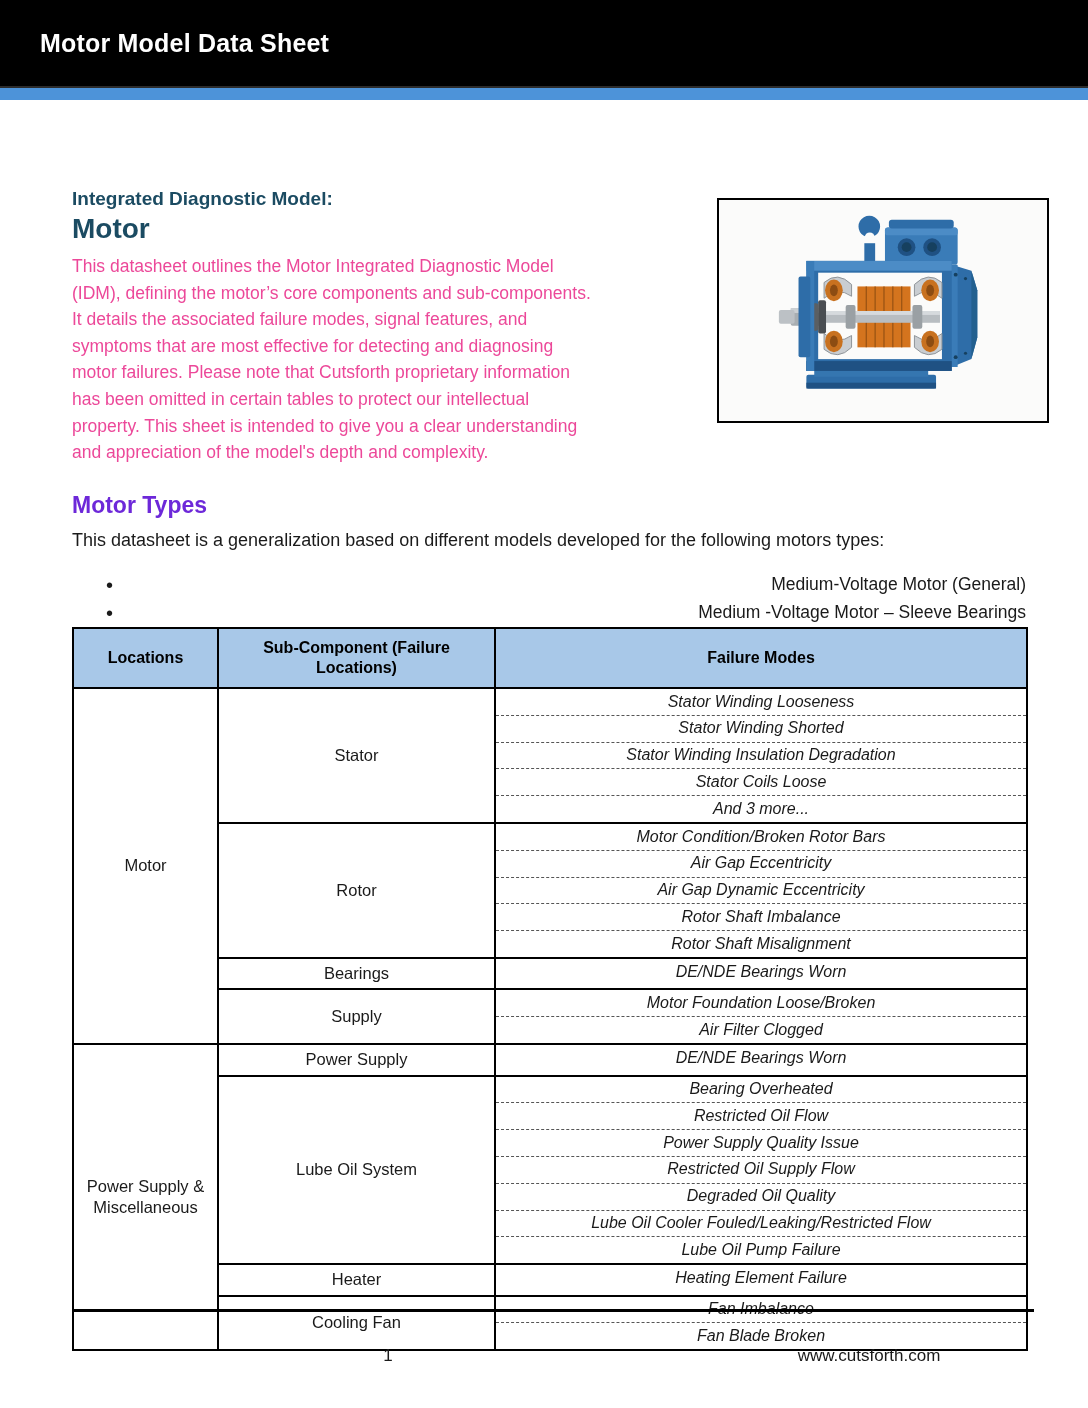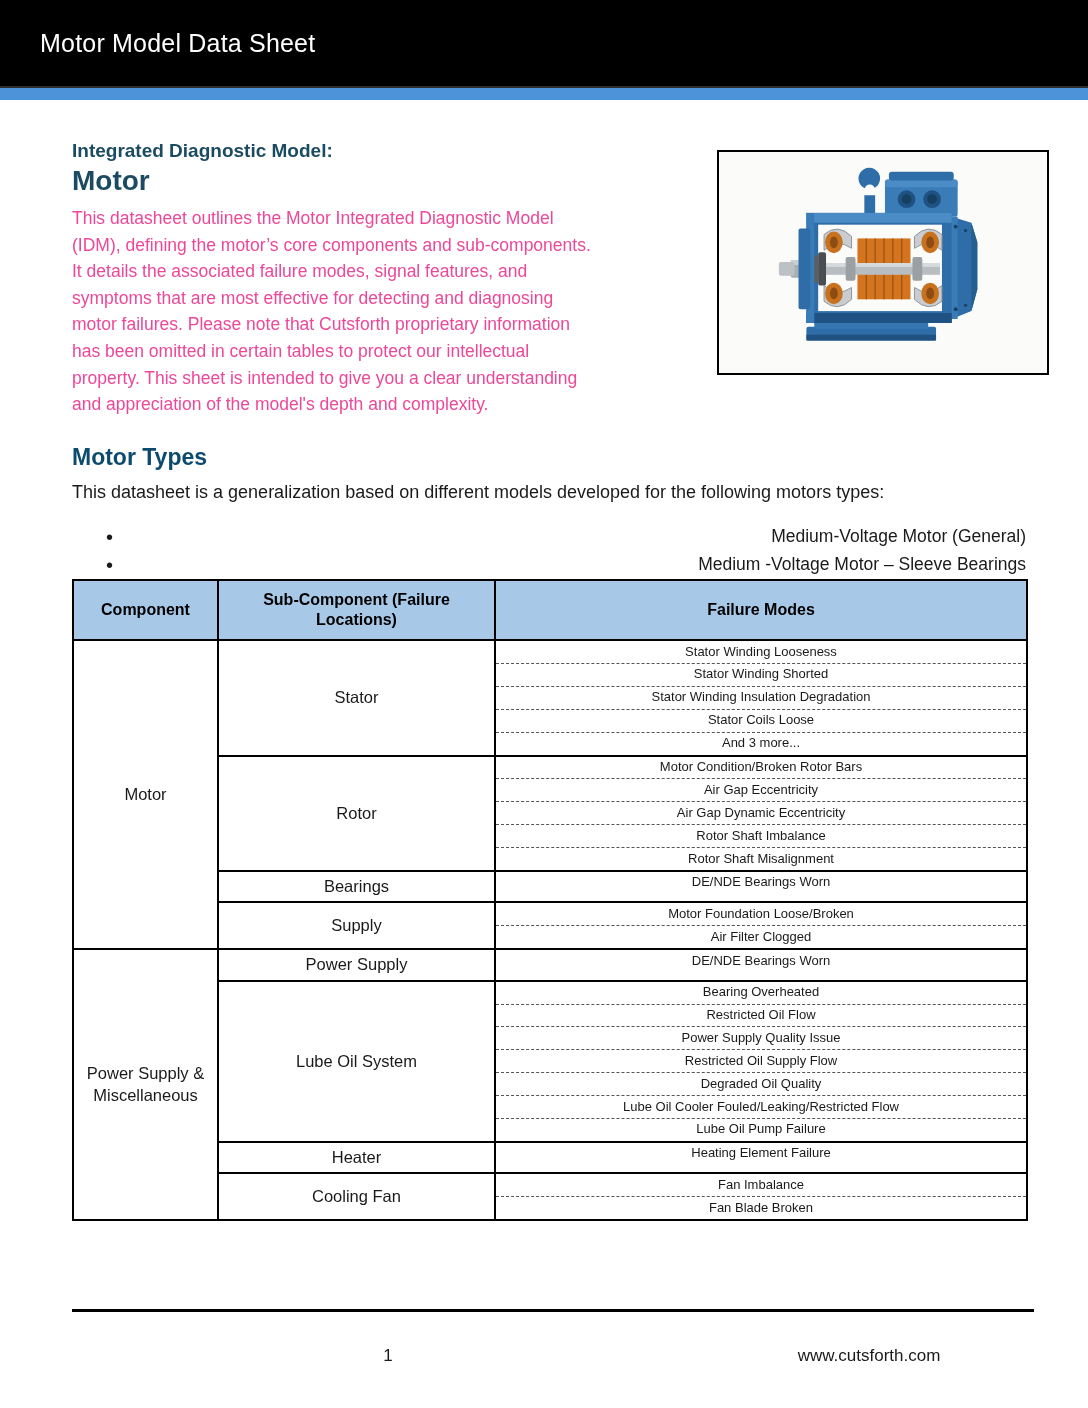--- a/index.html
+++ b/index.html
@@ -31,35 +31,36 @@
     font-weight: bold;
     letter-spacing: 1.5px;
     line-height: 1;
     white-space: nowrap;
   }
   .logo .logo-cuts { color: #1684DC; }
   .logo .logo-forth { color: #ffffff; }
   .header-title {
     color: #ffffff;
     font-size: 25px;
-    font-weight: normal;
+    font-weight: bold;
     letter-spacing: 0.2px;
     white-space: nowrap;
   }
   .accent-bar {
     height: 12px;
     background: #4D93D9;
     border-top: 2px solid #2c2c2c;
   }
 
   
   .page {
     padding: 0 62px 0 72px;
     box-sizing: border-box;
     position: relative;
+    margin-top: 48px;
   }
 
   .intro-wrap {
     position: relative;
     padding-top: 40px;
   }
   .eyebrow {
     color: #1B4B62;
     font-size: 19px;
     font-weight: bold;
@@ -90,21 +91,21 @@
     height: 225px;
     border: 2px solid #000000;
     background: #fcfcfc;
     box-sizing: border-box;
     overflow: hidden;
   }
   .figure-box svg { display: block; width: 100%; height: 100%; }
 
   
   h2.section-head {
-    color: #0c4a6e;
+    color: #6d28d9;
     font-size: 23px;
     font-weight: bold;
     margin: 26px 0 8px 0;
     line-height: 1.2;
   }
   .body-line {
     font-size: 18px;
     line-height: 1.5;
     margin: 0;
   }
@@ -171,26 +172,27 @@
   }
   td.fm-cell.first-group { border-top: 2px solid #000; }
   td.fm-cell.last-group  { border-bottom: 2px solid #000; }
 
   ul.fm-list {
     list-style: none;
     margin: 0;
     padding: 0;
   }
   ul.fm-list li {
-    font-size: 13px;
+    font-size: 16px;
     line-height: 1.3;
     text-align: center;
     padding: 2.5px 6px;
     border-bottom: 1.4px dashed #555;
     color: #1a1a1a;
+    font-style: italic;
   }
   ul.fm-list li:last-child { border-bottom: none; }
 
   
   .footer {
     position: absolute;
     left: 0;
     bottom: 0;
     width: 1088px;
     padding: 0 62px 0 72px;
@@ -318,21 +320,21 @@
 
 
   <table class="fm-table">
     <colgroup>
       <col class="c-comp">
         <col class="c-sub">
         <col class="c-fm">
     </colgroup>
     <thead>
       <tr>
-        <th>Component</th>
+        <th>Locations</th>
         <th>Sub-Component (Failure Locations)</th>
         <th>Failure Modes</th>
       </tr>
     </thead>
     <tbody>
 
       <tr>
         <td class="comp-cell" rowspan="4">Motor</td>
         <td class="sub-cell">Stator</td>
         <td class="fm-cell first-group last-group">

